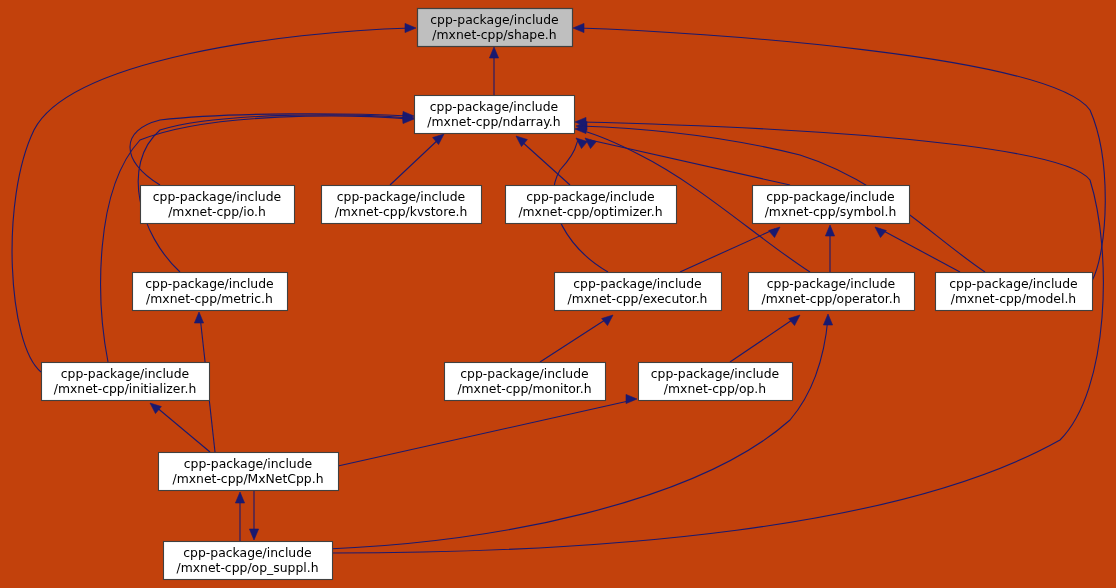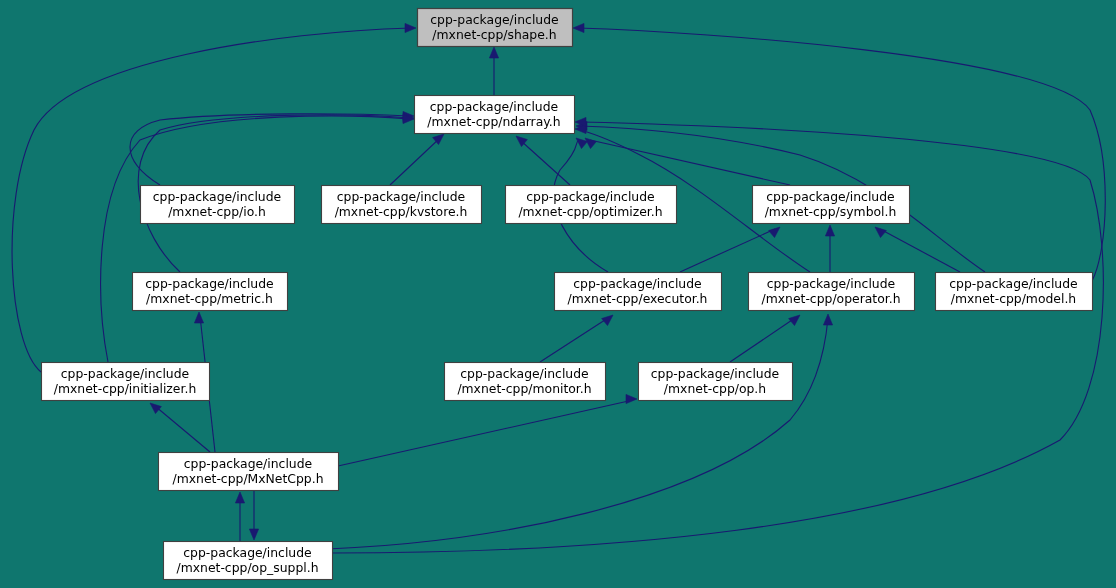--- a/index.html
+++ b/index.html
@@ -4,21 +4,21 @@
 <style>
   html, body {
     margin: 0;
     padding: 0;
     background: #ffffff;
   }
   #graph-root {
     position: relative;
     width: 1116px;
     height: 588px;
-    background: #0f766e;
+    background: #c2410c;
     font-family: "DejaVu Sans", "Liberation Sans", sans-serif;
     overflow: hidden;
   }
   svg.graph-canvas {
     position: absolute;
     left: 0;
     top: 0;
     width: 1116px;
     height: 588px;
   }

